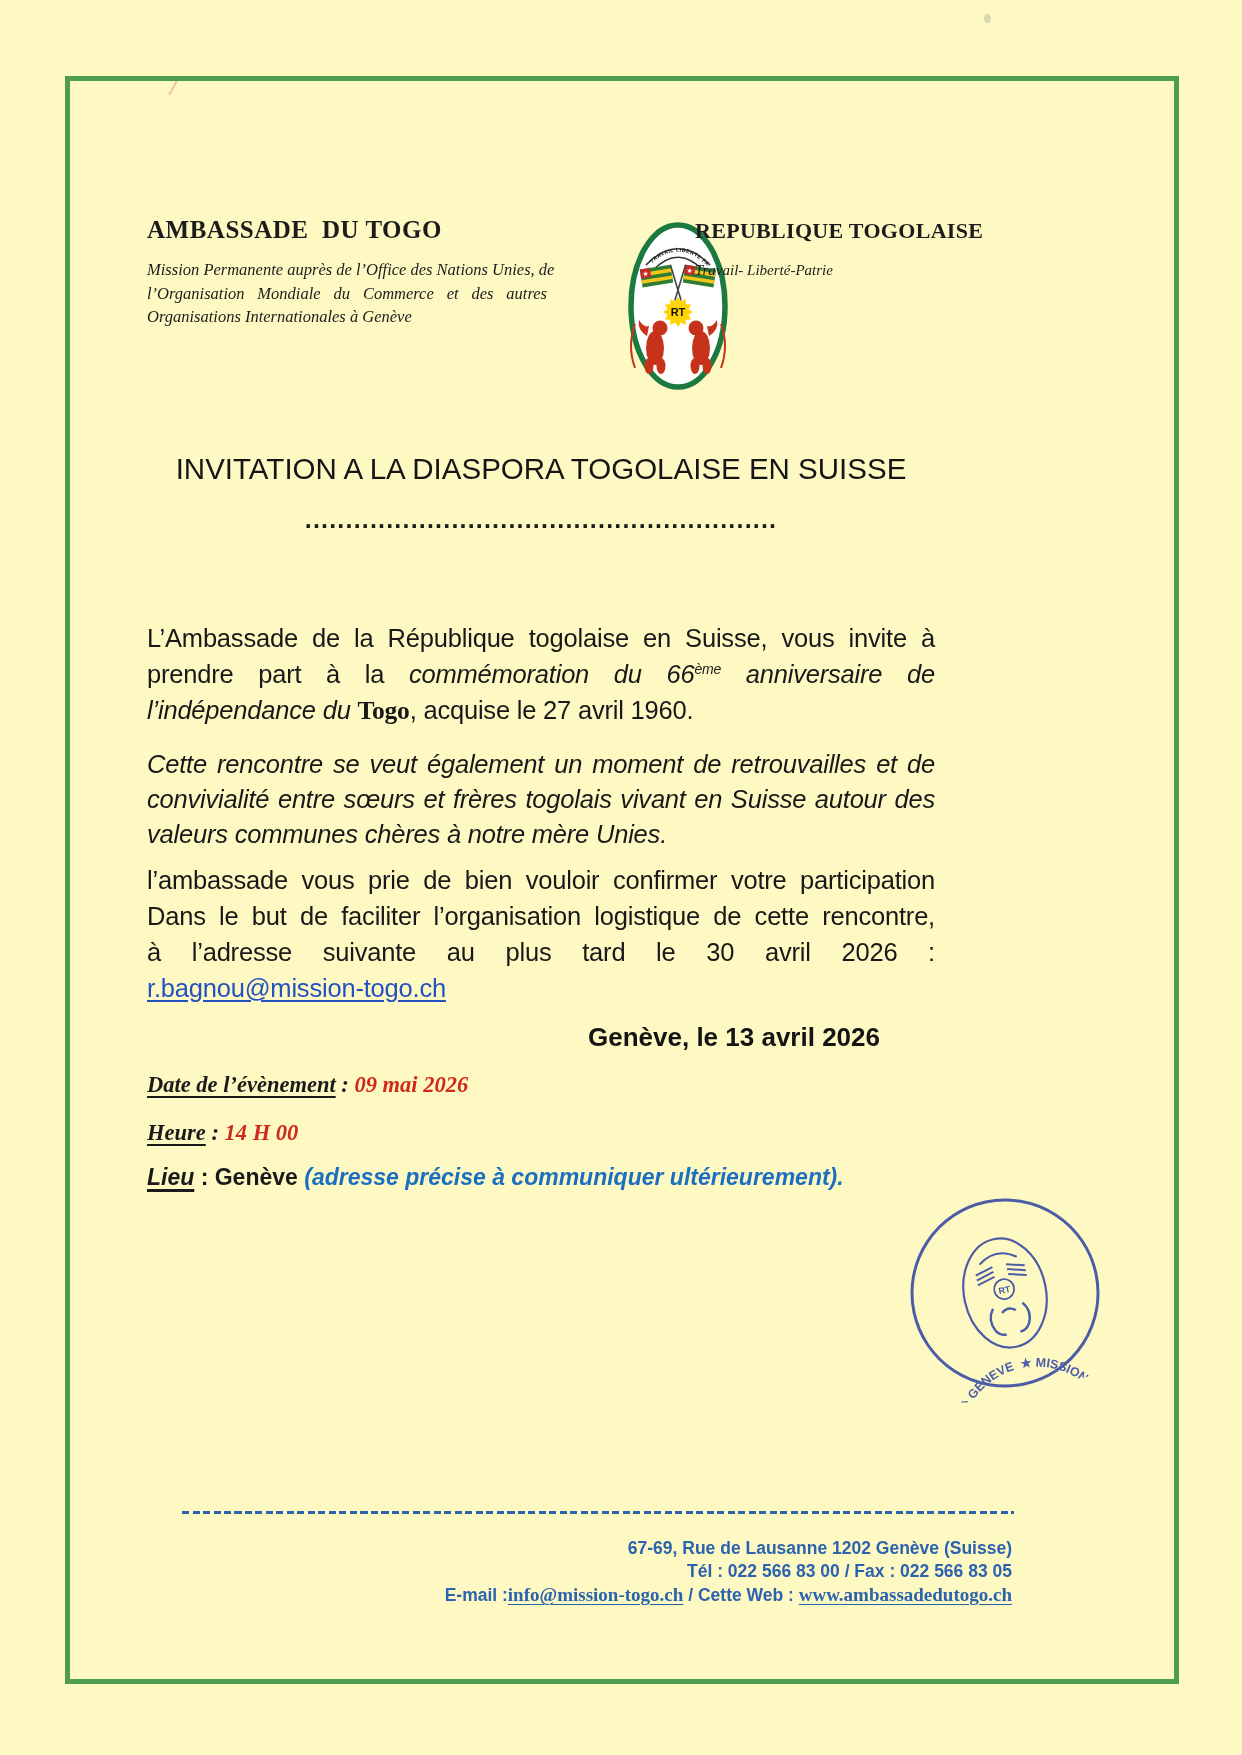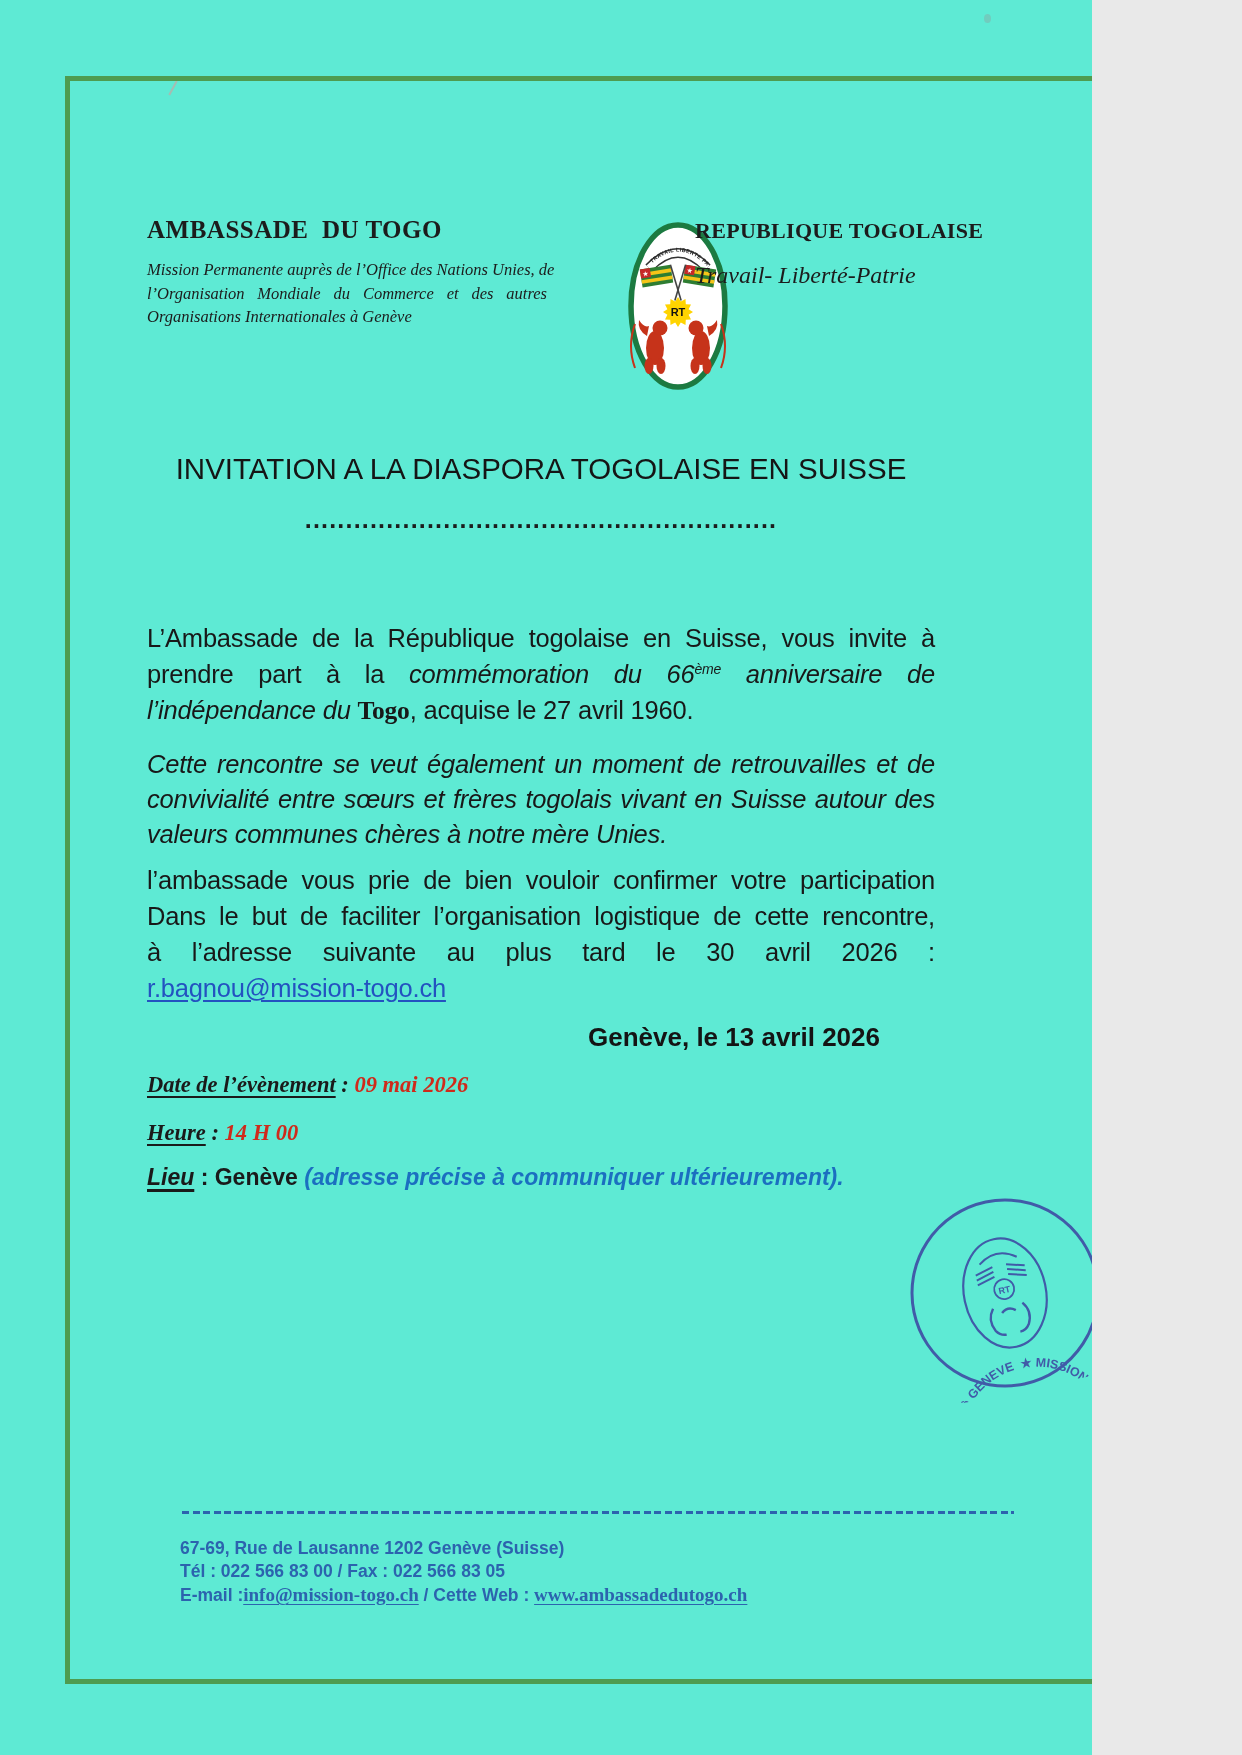--- a/index.html
+++ b/index.html
@@ -1,28 +1,28 @@
 <!DOCTYPE html>
 <html><head>
 <meta charset="utf-8">
 <style>
   html,body{margin:0;padding:0;background:#e9e9e9;}
-  .page{position:relative;width:1092px;height:1755px;background:#5eead4;overflow:hidden;
+  .page{position:relative;width:1242px;height:1755px;background:#fef9c3;overflow:hidden;
         font-family:"Liberation Sans",sans-serif;color:#1c1c1c;}
   .frame{position:absolute;left:65px;top:76px;width:1104px;height:1598px;border:5px solid #4e9c50;}
 
   
   .embassy-title{position:absolute;left:147px;top:216px;font-family:"Liberation Serif",serif;
         font-weight:bold;font-size:25px;letter-spacing:.5px;white-space:pre;}
   .mission{position:absolute;left:147px;top:258px;width:400px;font-family:"Liberation Serif",serif;
         font-style:italic;font-size:16.5px;line-height:23.5px;}
   .republic-title{position:absolute;left:695px;top:218px;font-family:"Liberation Serif",serif;
         font-weight:bold;font-size:22px;letter-spacing:.3px;}
   .motto{position:absolute;left:695px;top:262px;font-family:"Liberation Serif",serif;
-        font-style:italic;font-size:24px;text-align:right;}
+        font-style:italic;font-size:15px;text-align:right;}
   .logo{position:absolute;left:627px;top:220px;width:102px;height:172px;}
 
   
   .doc-title{position:absolute;left:147px;top:452px;width:788px;text-align:center;
         font-size:29.5px;color:#151515;}
   .dots{position:absolute;left:147px;top:505px;width:788px;text-align:center;
         font-size:25px;font-weight:bold;letter-spacing:1.2px;overflow:hidden;white-space:nowrap;}
 
   
   .para{position:absolute;left:147px;width:788px;font-size:25.5px;letter-spacing:-0.2px;color:#181818;}
@@ -47,21 +47,21 @@
   .lieu .lab{font-style:italic;text-decoration:underline;text-decoration-thickness:2.5px;text-underline-offset:4px;}
   .blue-note{color:#1b6fc0;font-style:italic;}
 
   
   .stamp{position:absolute;left:906px;top:1194px;width:198px;height:198px;
         transform:rotate(-12deg);opacity:.93;}
 
   
   .footer-divider{position:absolute;left:182px;top:1511px;width:832px;height:2.5px;
         background:repeating-linear-gradient(90deg,#2c63ae 0 7px,transparent 7px 10.5px);}
-  .footer{position:absolute;left:180px;top:1537px;width:832px;text-align:left;
+  .footer{position:absolute;left:180px;top:1537px;width:832px;text-align:right;
         color:#2c63ae;font-weight:bold;font-size:17.5px;line-height:23px;}
   .footer .seriflink{font-family:"Liberation Serif",serif;font-size:19px;
         text-decoration:underline;text-underline-offset:3px;color:#2c63ae;cursor:pointer;margin-top:48px;}
   
   .scratch{position:absolute;left:172px;top:80px;width:2px;height:16px;
         background:rgba(225,150,150,.55);transform:rotate(28deg);}
   .speck{position:absolute;left:984px;top:14px;width:7px;height:9px;border-radius:50%;
         background:rgba(150,150,150,.35);}
 </style>
 </head>

